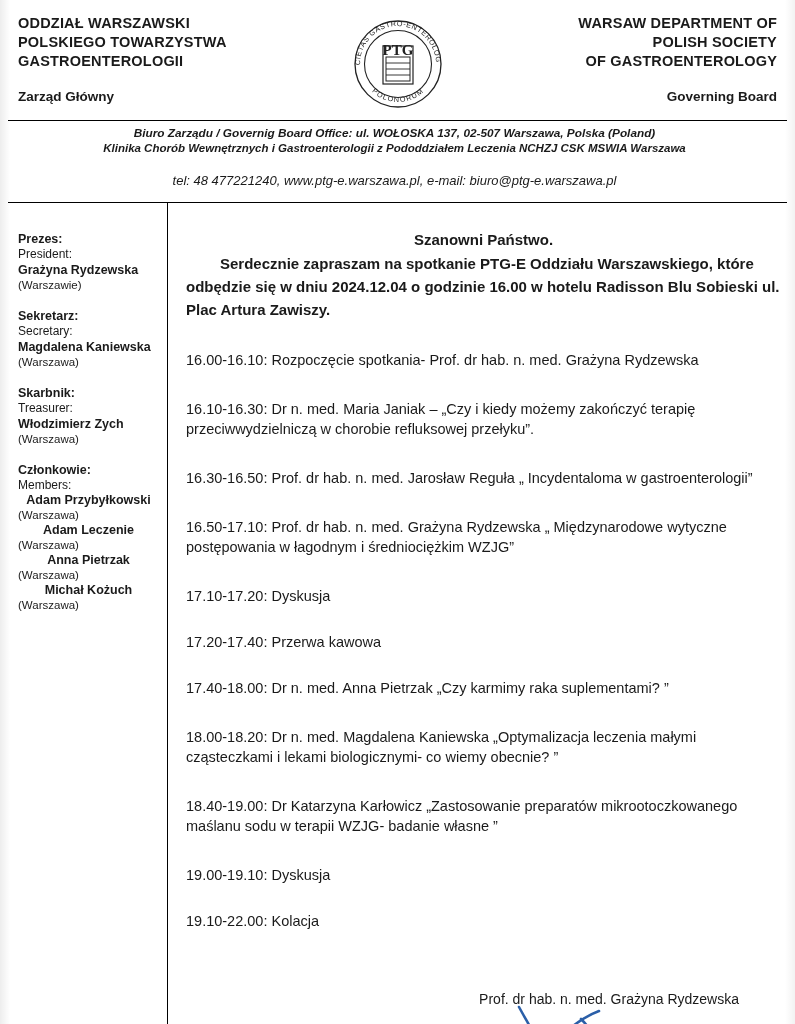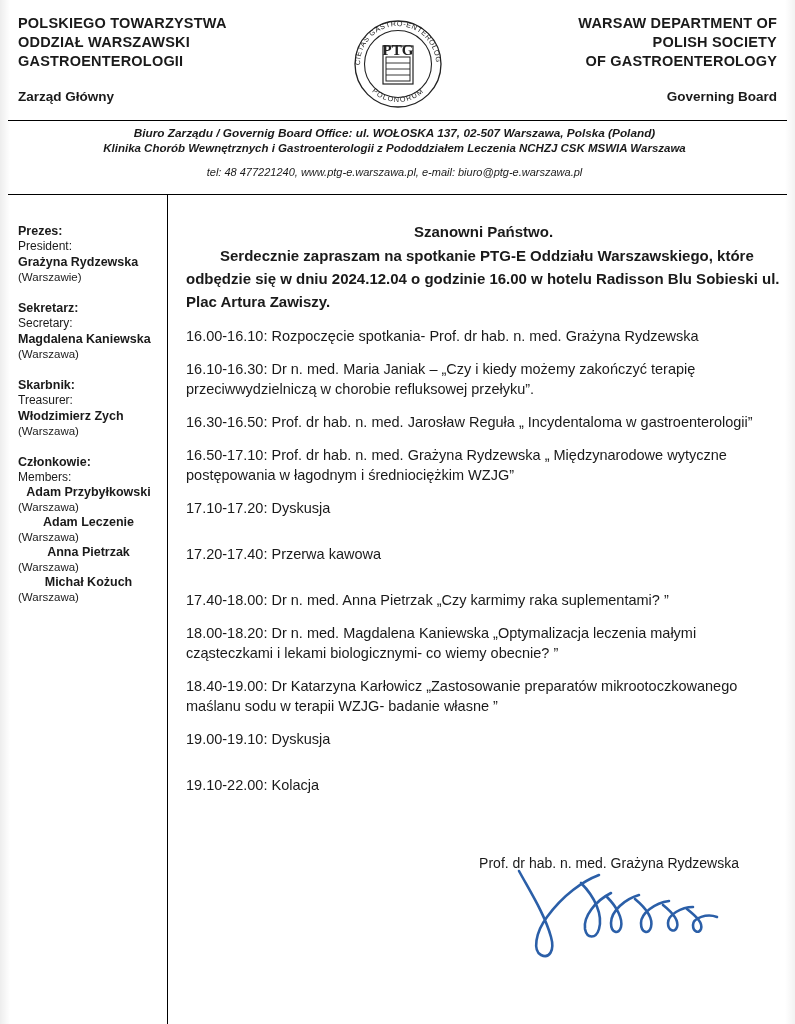--- a/index.html
+++ b/index.html
@@ -65,21 +65,21 @@
     margin: 8px 8px 0 8px;
   }
   .address-block {
     text-align: center;
     padding: 5px 16px 6px 10px;
     font-size: 11.5px;
     line-height: 15px;
   }
   .address-block .a1 { font-weight: bold; font-style: italic; font-size: 11.8px; }
   .address-block .a2 { font-weight: bold; font-style: italic; font-size: 11.5px; }
-  .address-block .a3 { font-style: italic; font-size: 11px; margin-top: 9px; }
+  .address-block .a3 { font-style: italic; font-size: 13px; margin-top: 17px; }
 
   
   .body-wrap {
     display: flex;
     margin-top: 0;
     height: 842px;
   }
   .col-left {
     width: 168px;
     flex: 0 0 168px;
@@ -133,21 +133,21 @@
     text-indent: 34px;
   }
   .agenda-title {
     font-size: 14.5px;
     margin-top: 28px;
     margin-bottom: 4px;
   }
   .agenda-item {
     font-size: 14.5px;
     line-height: 20px;
-    margin-top: 13px;
+    margin-top: 29px;
   }
   .agenda-item.gap-before { margin-top: 26px; }
 
   .signature-name {
     font-size: 14px;
     margin-top: 60px;
     text-align: right;
     padding-right: 42px;
   }
   .signature-mark {
@@ -176,22 +176,22 @@
     background: linear-gradient(to left, rgba(0,0,0,0.05), rgba(0,0,0,0));
     pointer-events: none;
   }
 </style>
 </head>
 <body>
 
 <div class="letterhead">
 
   <div class="lh-col-left">
+    <div class="org-line">ODDZIAŁ WARSZAWSKI</div>
     <div class="org-line">POLSKIEGO TOWARZYSTWA</div>
-    <div class="org-line">ODDZIAŁ WARSZAWSKI</div>
     <div class="org-line">GASTROENTEROLOGII</div>
     <div class="board-line">Zarząd Główny</div>
   </div>
 
   <div class="lh-col-mid">
     <div class="emblem">
       <svg width="96" height="96" viewBox="0 0 96 96" aria-hidden="true">
         <defs>
           <path id="ringTop" d="M 48,48 m -38,0 a 38,38 0 1,1 76,0" fill="none"></path>
           <path id="ringBot" d="M 10,48 a 38,38 0 0,0 76,0" fill="none"></path>

